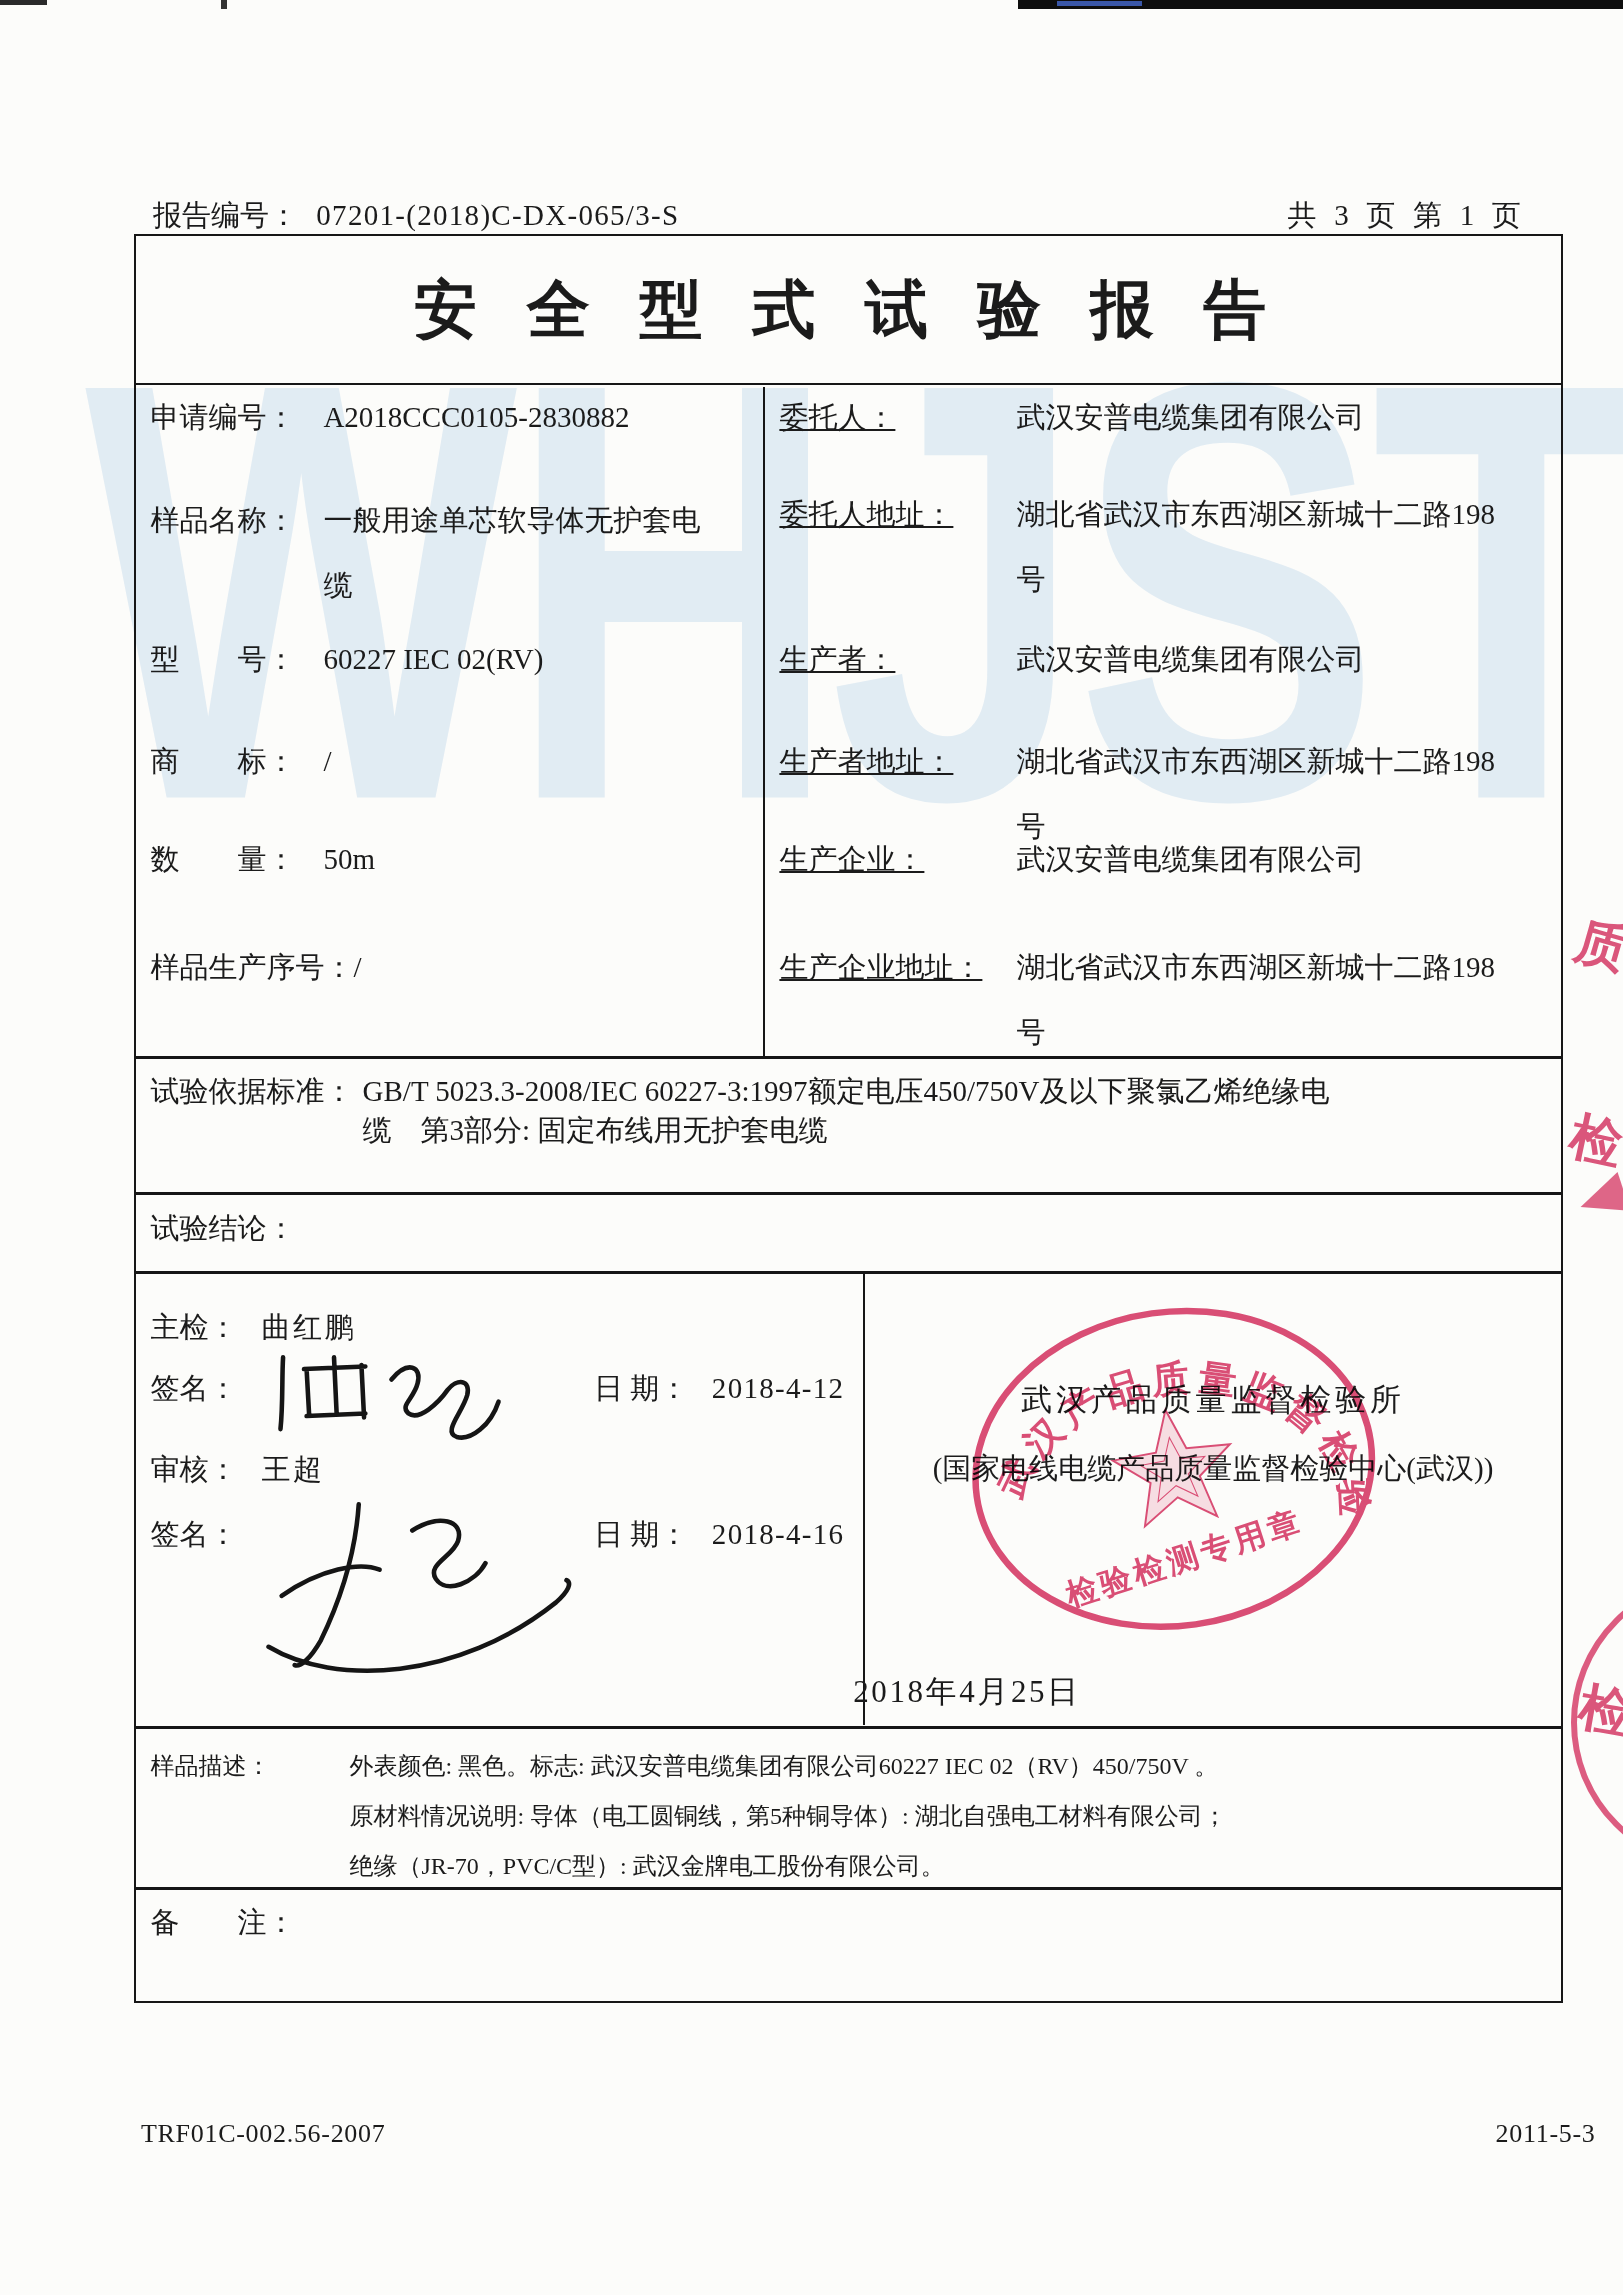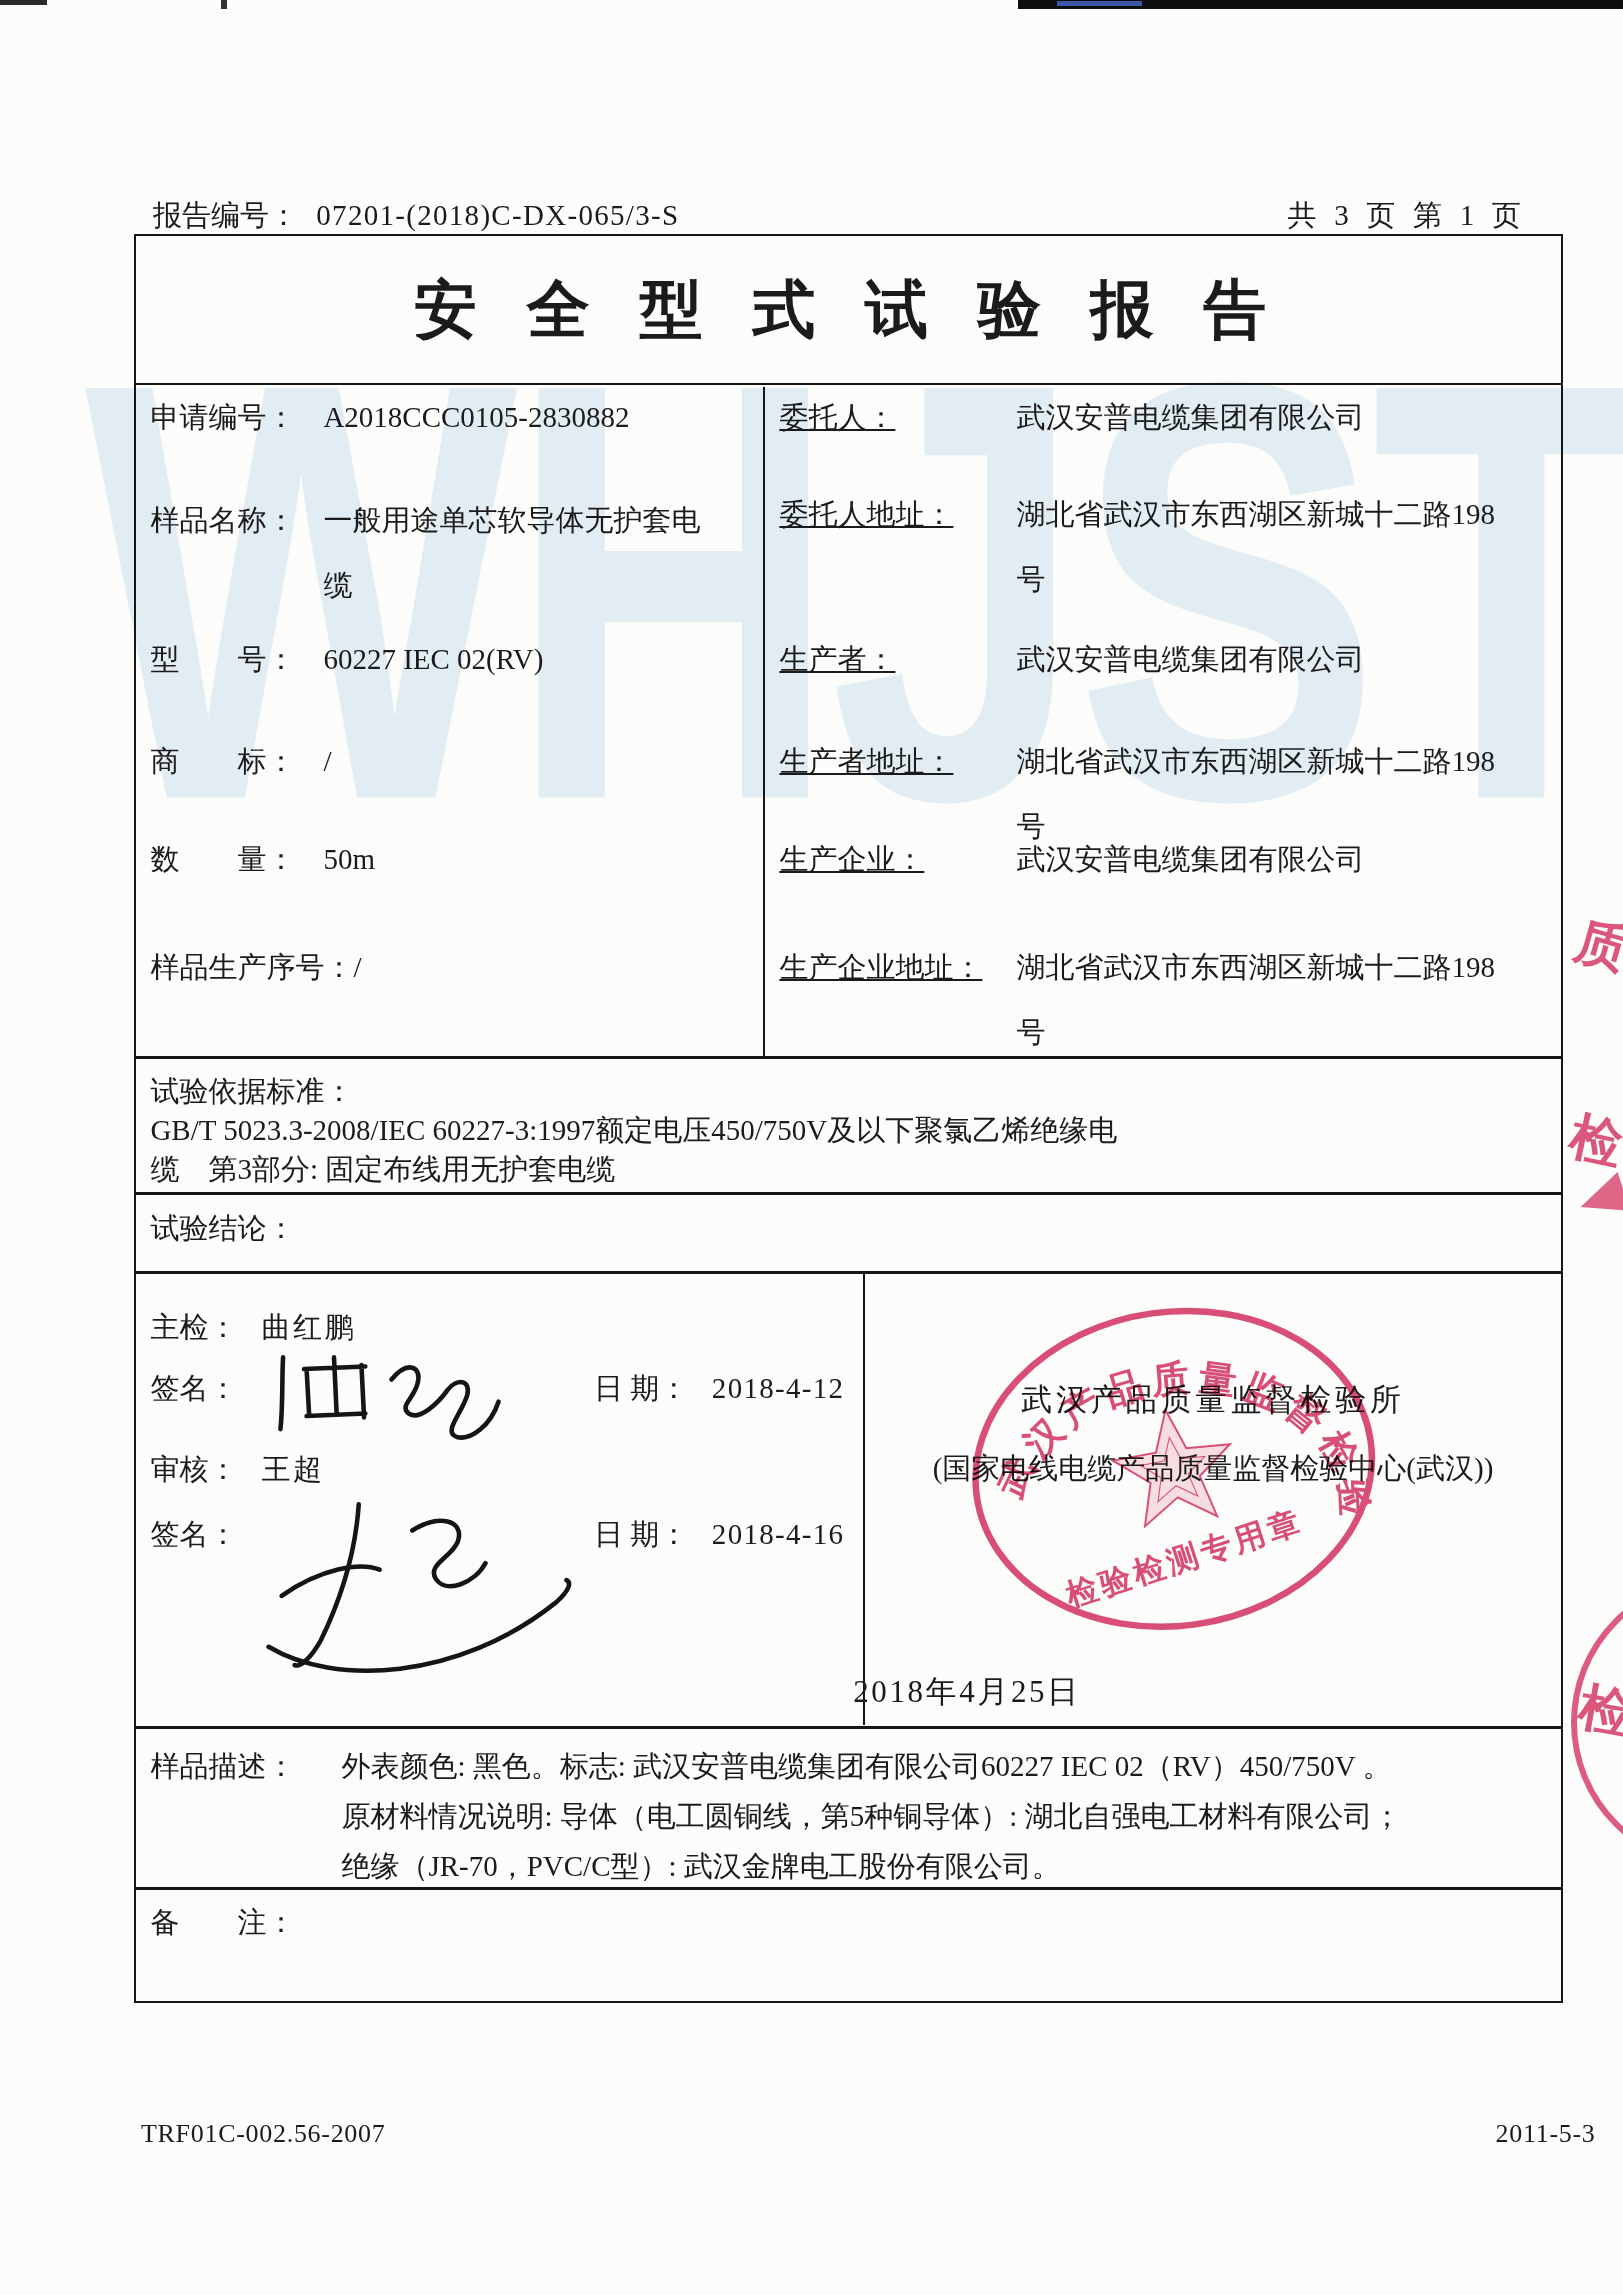--- a/index.html
+++ b/index.html
@@ -41,21 +41,21 @@
   .irow{position:absolute;left:0;right:0;display:flex;align-items:flex-start;
     padding-left:14.4px;font-size:29px;line-height:35px;}
   .irow .lab{flex-shrink:0;white-space:nowrap;}
   .info-left .lab{min-width:173px;}
   .info-right .lab{min-width:237px;text-decoration:underline;}
   .info-left .val{width:422px;}
   .info-right .val{width:524px;}
   .val .l2{margin-top:30px;}
   
   .std-row{top:820px;height:136px;border-top:3.3px solid #161616;
-    display:flex;padding:13px 15.7px 0 14.4px;font-size:29px;flex-direction:column;}
+    display:flex;padding:13px 15.7px 0 14.4px;font-size:29px;}
   .std-row .lab{flex-shrink:0;white-space:nowrap;margin-right:9.2px;line-height:39px;}
   .std-row .val{width:1172px;line-height:39px;}
   .concl-row{top:956px;height:79px;border-top:3.3px solid #161616;
     display:flex;padding:14.4px 15.7px 0 14.4px;font-size:29px;}
   .concl-row .lab{flex-shrink:0;margin-right:13px;}
   
   .sig-sec{top:1035px;height:454px;border-top:3.3px solid #161616;display:flex;}
   .sig-left{width:729px;border-right:2px solid #161616;position:relative;}
   .sig-right{flex:1;position:relative;}
   .srow{position:absolute;left:0;right:0;display:flex;align-items:flex-start;
@@ -66,21 +66,21 @@
   .sig-svg{position:absolute;z-index:3;}
   .org-name{position:absolute;top:105px;left:0;right:0;text-align:center;
     font-size:31px;letter-spacing:3.9px;}
   .org-sub{position:absolute;top:175px;left:0;right:0;text-align:center;font-size:29px;}
   .org-date{position:absolute;top:397px;left:0;right:0;text-align:left;
     font-size:31px;letter-spacing:2.6px;transform:translateX(-11.8px);}
   .stamp{position:absolute;left:98px;top:26px;width:422px;height:337px;
     transform:rotate(-8deg);mix-blend-mode:multiply;opacity:.93;z-index:4;}
   
   .desc-row{top:1490px;height:162px;border-top:3.3px solid #161616;
-    display:flex;padding:11.8px 13px 0 14.4px;font-size:29px;}
+    display:flex;padding:11.8px 13px 0 14.4px;font-size:24px;gap:33px;}
   .desc-row .lab{flex-shrink:0;white-space:nowrap;line-height:50px;}
   .desc-row .val{margin-left:46px;line-height:50px;}
   .remark-row{top:1651px;height:112px;border-top:3.3px solid #161616;
     padding:13px 0 0 14.4px;font-size:29px;}
   
   .ftr{position:absolute;top:2119px;font-size:26px;letter-spacing:0.7px;z-index:2;}
   .ftr-left{left:141px;}
   .ftr-right{right:27.5px;}
   
   .edge{position:absolute;color:#d6406a;z-index:5;opacity:.88;font-weight:bold;}

